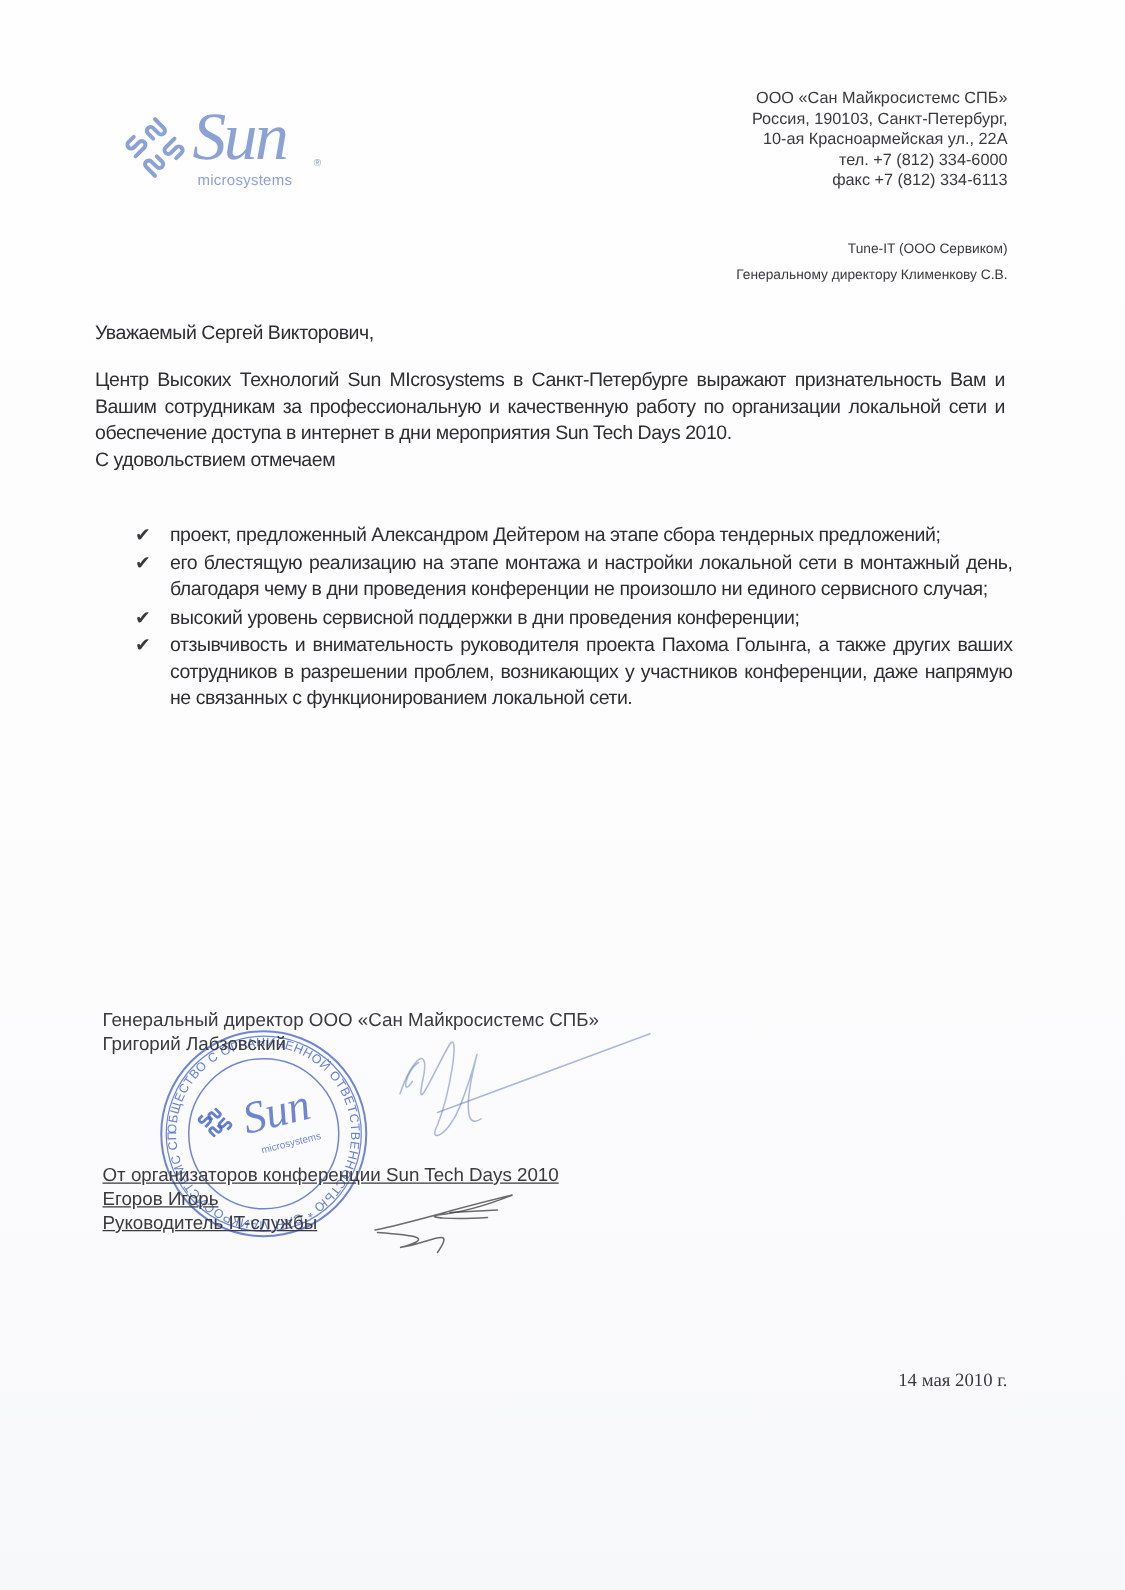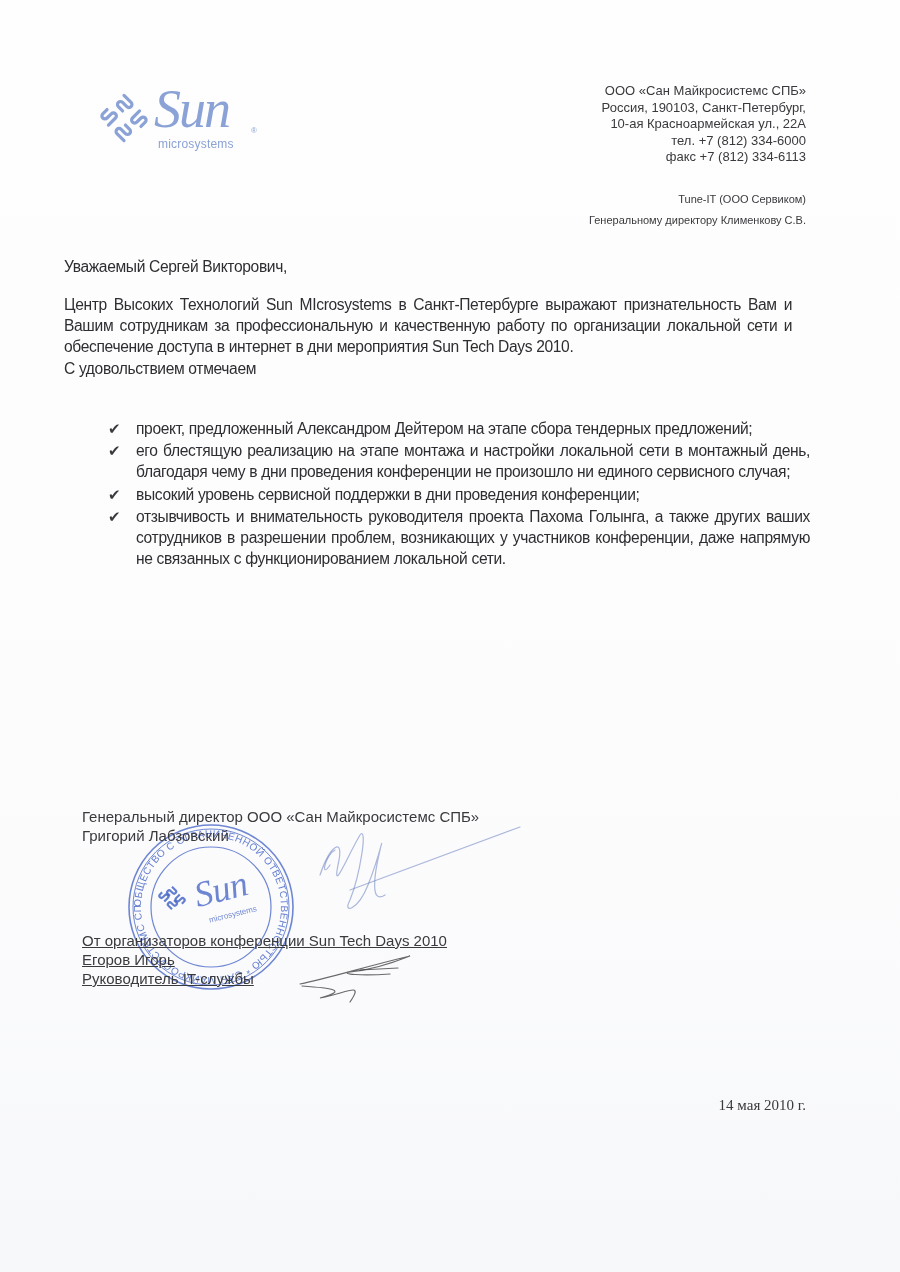--- a/index.html
+++ b/index.html
@@ -12,29 +12,29 @@
   .page { position: absolute; inset: 0; background: linear-gradient(180deg,#fefefe 0%, #fcfcfd 60%, #f7f8fa 100%); }
   .logo { position: absolute; left: 96px; top: 88px; width: 170px; height: 70px; }
   .logo .word {
     position: absolute; left: 58px; top: -6px;
     font-family: "Liberation Serif", serif; font-style: italic;
     font-size: 54px; color: #8ba2d6; letter-spacing: -2px; line-height: 1;
   }
   .logo .reg { position: absolute; left: 155px; top: 38px; font-size: 8px; color: #8ba2d6; }
   .logo .sub { position: absolute; left: 62px; top: 49px; font-size: 12px; color: #8ba2d6; letter-spacing: 0.2px; }
   .sender {
-    position: absolute; right: 94px; top: 83px; text-align: right;
+    position: absolute; right: 94px; top: 70px; text-align: right;
     font-size: 13px; line-height: 16.5px; color: #3a3a3e;
   }
   .recipient {
     position: absolute; right: 94px; top: 189px; text-align: right;
     font-size: 11px; line-height: 21px; color: #3a3a3e;
   }
   .body-text {
-    position: absolute; left: 64px; width: 728px;
+    position: absolute; left: 76px; width: 728px;
     font-size: 15.6px; line-height: 21.2px; color: #2e2e32;
     letter-spacing: -0.35px;
   }
   .justify { text-align: justify; text-align-last: left; }
   .greeting { top: 256px; }
   .intro { top: 294px; }
   .list { position: absolute; left: 108px; top: 418px; width: 702px; margin: 0; padding: 0; list-style: none;
     font-size: 15.6px; line-height: 21.2px; letter-spacing: -0.35px; color: #2e2e32; }
   .list li { position: relative; padding-left: 28px; margin: 0 0 1px 0; text-align: justify; }
   .list .check { position: absolute; left: 0; top: 0; font-size: 15px; color: #3a3a3e; }

